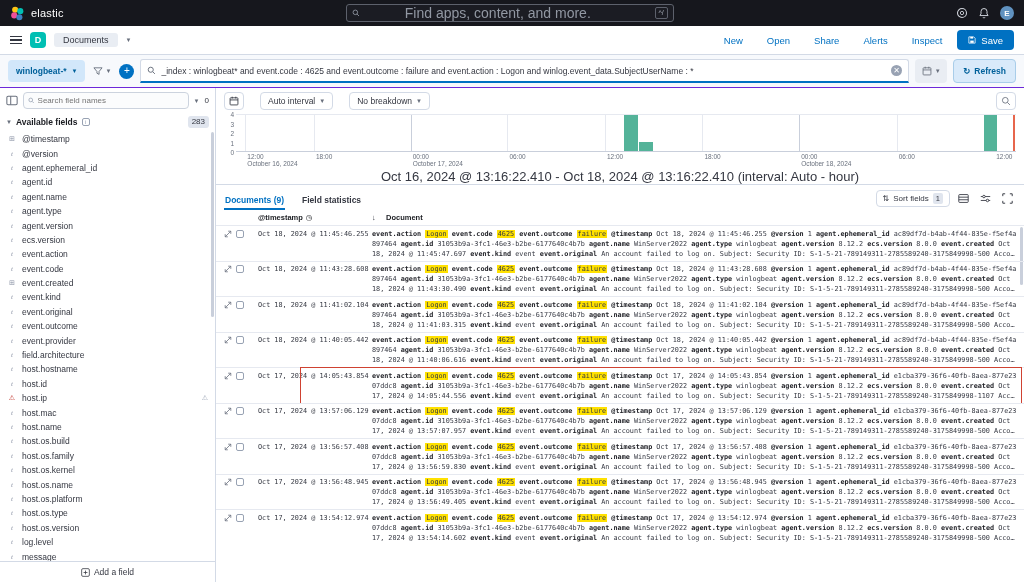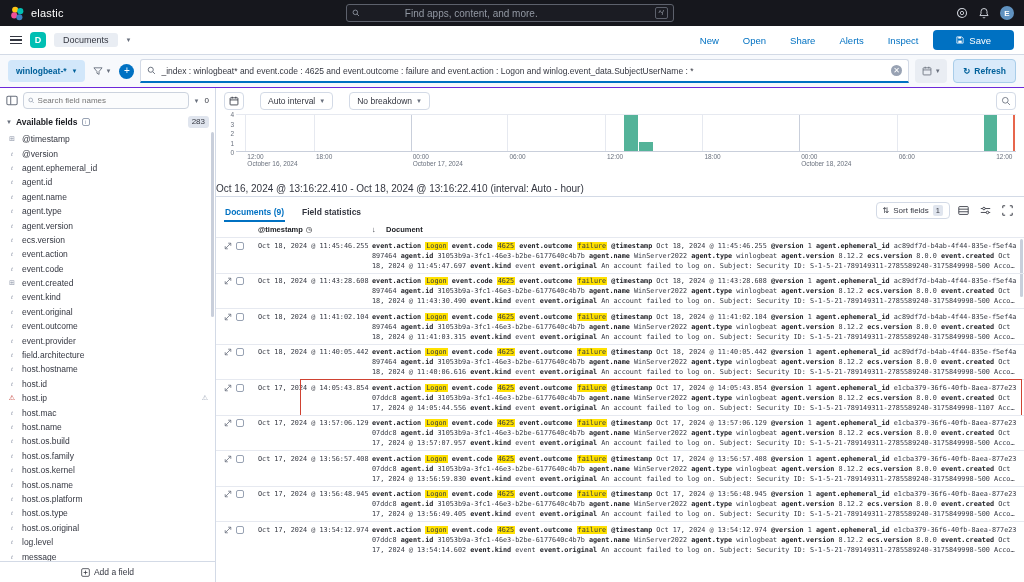--- a/index.html
+++ b/index.html
@@ -6,38 +6,38 @@
   html,body { width:1024px; height:582px; overflow:hidden; background:#fff;
     font-family:"Liberation Sans",sans-serif; color:#343741; }
 
   
   .topbar { height:26px; background:#16171d; display:flex; align-items:center; padding:0 10px; gap:8px; }
   .brand { display:flex; align-items:center; gap:6px; }
   .brand-name { color:#fff; font-size:11px; letter-spacing:.2px; }
   .topsearch-wrap { flex:1; display:flex; justify-content:center; }
   .topsearch { width:328px; height:18px; background:#1b1c23; border:1px solid #5d616c; border-radius:3px;
     display:flex; align-items:center; padding:0 5px; gap:5px; }
-  .topsearch .ph { color:#9298a3; font-size:10px; flex:1; white-space:nowrap; overflow:hidden;padding-left:40px; }
+  .topsearch .ph { color:#9298a3; font-size:14px; flex:1; white-space:nowrap; overflow:hidden;padding-left:40px; }
   .kbd { border:1px solid #5d616c; border-radius:2px; color:#aab0bb; font-size:7px; padding:0 3px; line-height:10px; }
   .topicons { display:flex; align-items:center; gap:10px; }
   .avatar { width:14px; height:14px; border-radius:50%; background:#6092c0; color:#fff; font-size:8px; font-weight:bold;
     display:flex; align-items:center; justify-content:center; }
 
   
   .navbar { height:29px; background:#fff; border-bottom:1px solid #d3dae6; display:flex; align-items:center; padding:0 10px; gap:8px; }
   .burger { width:12px; display:flex; flex-direction:column; gap:2px; cursor:pointer; }
   .burger i { height:1.5px; background:#343741; display:block; }
   .space-badge { width:16px; height:16px; border-radius:4px; background:#00bfb3; color:#fff; font-size:9px; font-weight:bold;
     display:flex; align-items:center; justify-content:center; }
   .crumb { background:#e9edf3; border-radius:3px; padding:2px 9px; font-size:9px; color:#343741; }
   .chev { color:#69707d; font-size:6px; }
   .nav-right { margin-left:auto; display:flex; align-items:center; gap:15px; }
   .nav-link { color:#0071c2; font-size:9.5px; cursor:pointer;padding-left:9px; }
   .save-btn { background:#0071c2; color:#fff; font-size:9.5px; border:none; border-radius:4px; height:20px;
-    padding:0 23px; display:flex; align-items:center; gap:5px; cursor:pointer; }
+    padding:0 11px; display:flex; align-items:center; gap:5px; cursor:pointer; }
 
   
   .querybar { height:33px; background:#f7f9fc; border-bottom:1px solid #6d28d9; display:flex; align-items:center; padding:0 8px; gap:6px; }
   .dataview { background:#d2e7fa; color:#00619b; font-weight:bold; font-size:8.5px; height:22px; border-radius:4px;
     padding:0 8px; display:flex; align-items:center; gap:5px; }
   .filter-toggle { display:flex; align-items:center; gap:2px; color:#69707d; padding:0 2px; }
   .add-filter { width:15px; height:15px; border-radius:50%; background:#0071c2; color:#fff; font-size:10px; line-height:13px;
     text-align:center; }
   .qinput { flex:1; height:24px; background:#fff; border:1px solid #d3dae6; border-bottom:2px solid #0071c2;
     border-radius:3px 3px 0 0; display:flex; align-items:center; padding:0 6px; gap:5px; }
@@ -88,21 +88,21 @@
   .yaxis { width:12px; position:relative; }
   .ytick { position:absolute; right:2px; font-size:6.5px; color:#69707d; transform:translateY(50%); }
   .plot { flex:1; height:38px; position:relative; border-bottom:1px solid #c9cfdb; border-top:1px solid #e6e9f0; }
   .gridline { position:absolute; top:0; bottom:0; width:1px; background:#e6e9f0; }
   .gridline.major { background:#c9cfdb; }
   .bar { position:absolute; bottom:0; width:1.7%; background:#54b399; }
   .nowline { position:absolute; top:0; bottom:0; width:2px; background:#e7664c; }
   .xaxis { height:17px; position:relative; margin-left:12px; }
   .xlabel { position:absolute; top:1px; font-size:6.5px; color:#69707d; white-space:nowrap; }
   .xlabel .sub { display:block; }
-  .chart-caption { font-size:10px; color:#343741; height:15px; line-height:15px;margin-top:12px; }
+  .chart-caption { text-align:center; font-size:13px; color:#343741; height:15px; line-height:15px; }
   .main-divider { border-bottom:1px solid #d3dae6; }
 
   .tabs-row { display:flex; align-items:flex-end; padding:0 8px; height:25px; gap:16px; }
   .tab { font-size:8.5px; font-weight:bold; padding:4px 1px 5px; cursor:pointer; color:#343741; }
   .tab.active { color:#0071c2; border-bottom:2px solid #0071c2; padding-bottom:3px; }
   .tabs-right { margin-left:auto; display:flex; align-items:center; gap:5px; padding-bottom:3px; }
   .sort-btn { height:17px; border:1px solid #d3dae6; border-radius:4px; background:#fff; font-size:8px; color:#343741;
     padding:0 6px; display:flex; align-items:center; gap:4px; cursor:pointer; }
   .mini-badge { background:#e0e5ee; border-radius:2px; padding:0 3px; font-size:7.5px; line-height:11px; }
   .tool-btn { width:17px; height:17px; border:none; background:transparent; display:flex; align-items:center;
@@ -358,21 +358,21 @@
         <div class="fitem">
           <span class="ficon string">t</span>
           <span class="fname">host.os.platform</span>
         </div>
         <div class="fitem">
           <span class="ficon string">t</span>
           <span class="fname">host.os.type</span>
         </div>
         <div class="fitem">
           <span class="ficon string">t</span>
-          <span class="fname">host.os.original</span>
+          <span class="fname">host.os.version</span>
         </div>
         <div class="fitem">
           <span class="ficon string">t</span>
           <span class="fname">log.level</span>
         </div>
         <div class="fitem">
           <span class="ficon string">t</span>
           <span class="fname">message</span>
         </div>
       </div>

